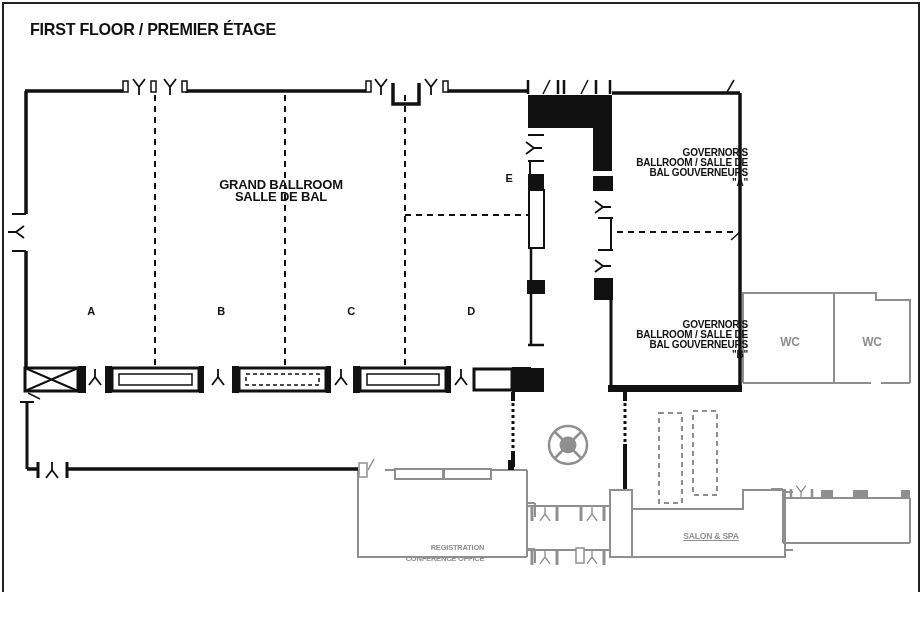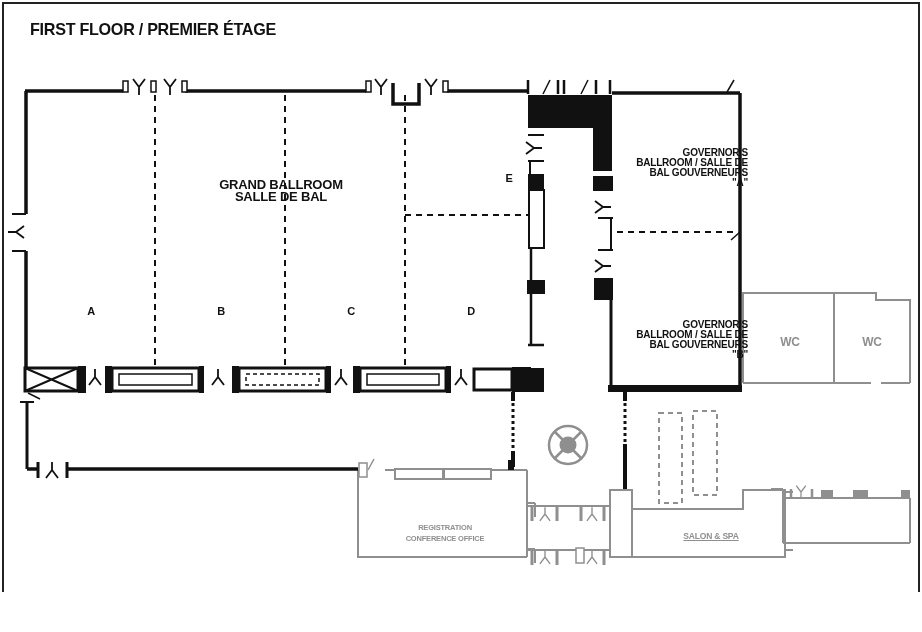--- a/index.html
+++ b/index.html
@@ -233,18 +233,18 @@
 
 <div class="lbl sec" style="left:91px;top:311px;">A</div>
 <div class="lbl sec" style="left:221px;top:311px;">B</div>
 <div class="lbl sec" style="left:351px;top:311px;">C</div>
 <div class="lbl sec" style="left:471px;top:311px;">D</div>
 <div class="lbl sec" style="left:509px;top:178px;">E</div>
 
 <div class="lbl gray wc" style="left:790px;top:342px;">WC</div>
 <div class="lbl gray wc" style="left:872px;top:342px;">WC</div>
 
-<div class="lbl gray reg" style="left:445px;top:533px;">REGISTRATION
+<div class="lbl gray reg" style="left:445px;top:553px;text-align:right;">REGISTRATION
 CONFERENCE OFFICE</div>
 
 <div class="lbl gray salon" style="left:711px;top:536px;">SALON &amp; SPA</div>
 
 </div>
 
 </body></html>

